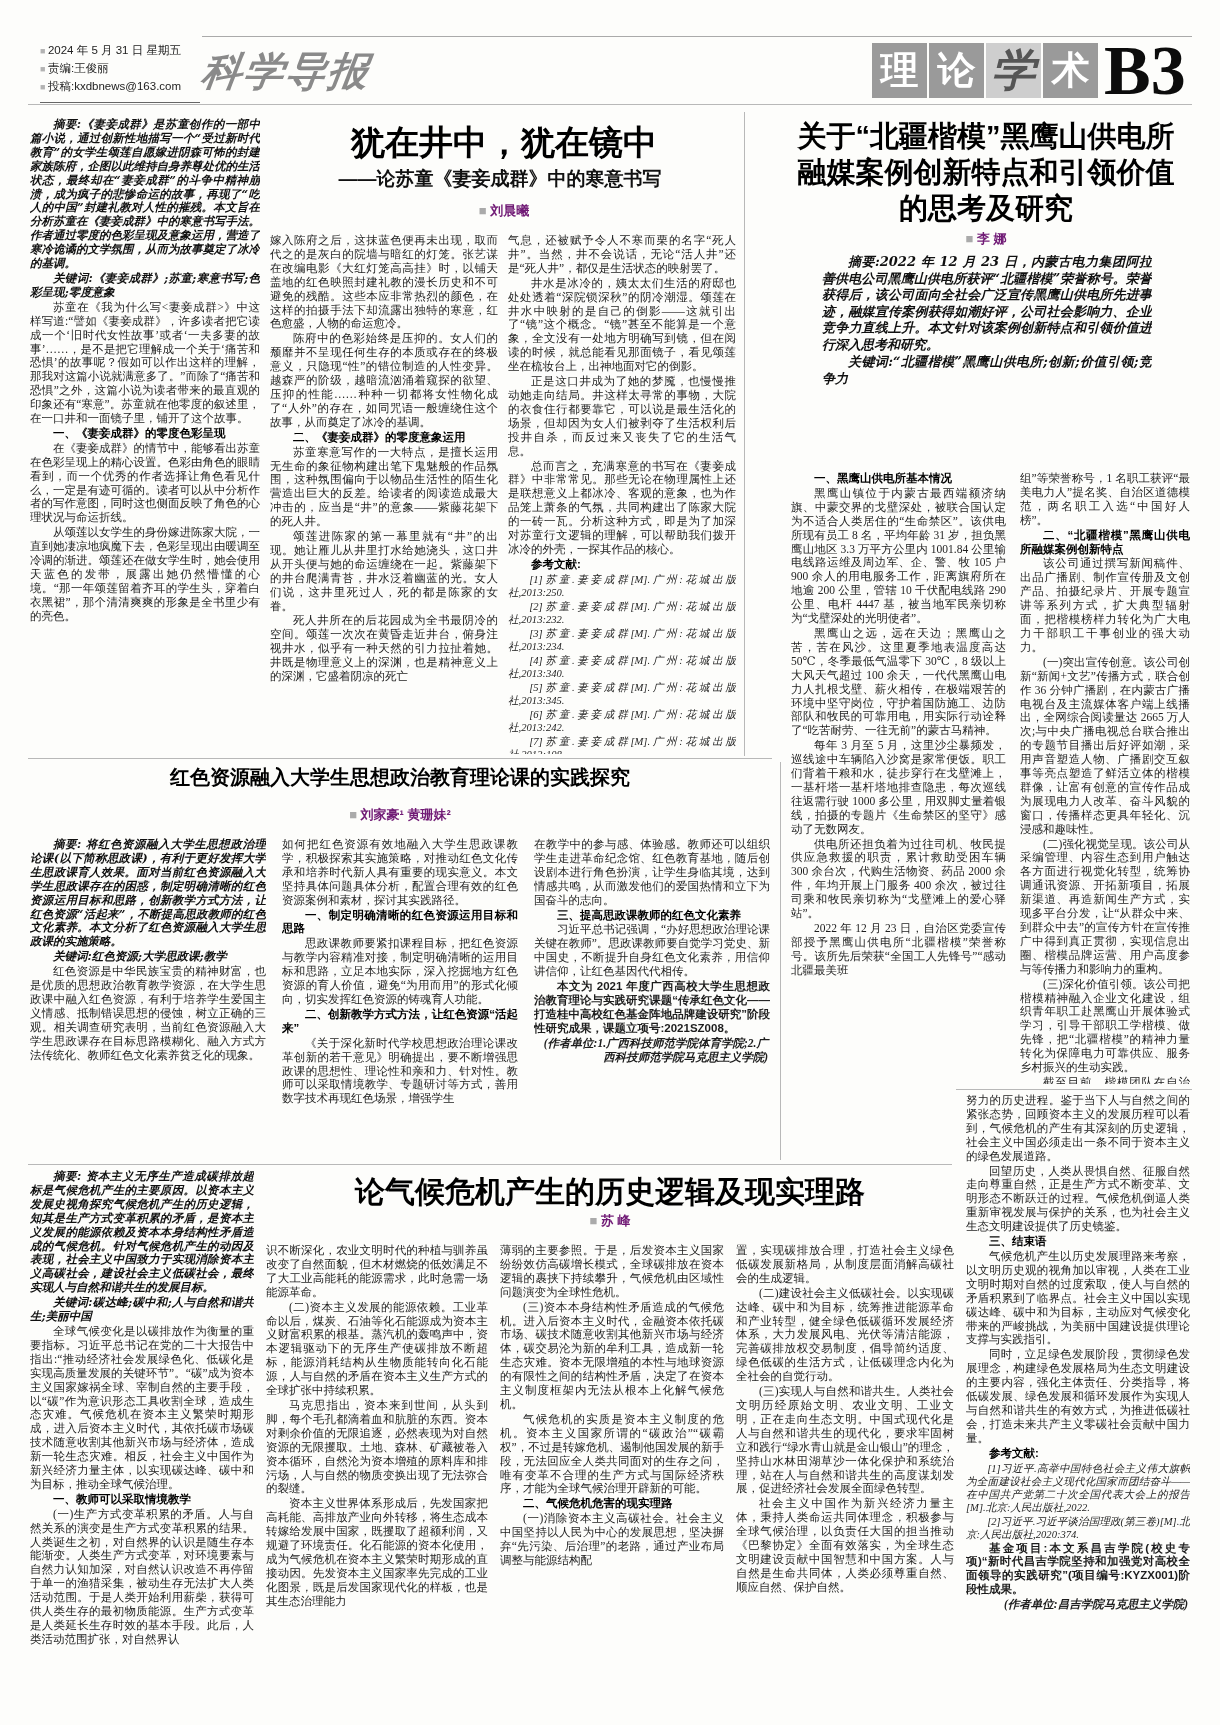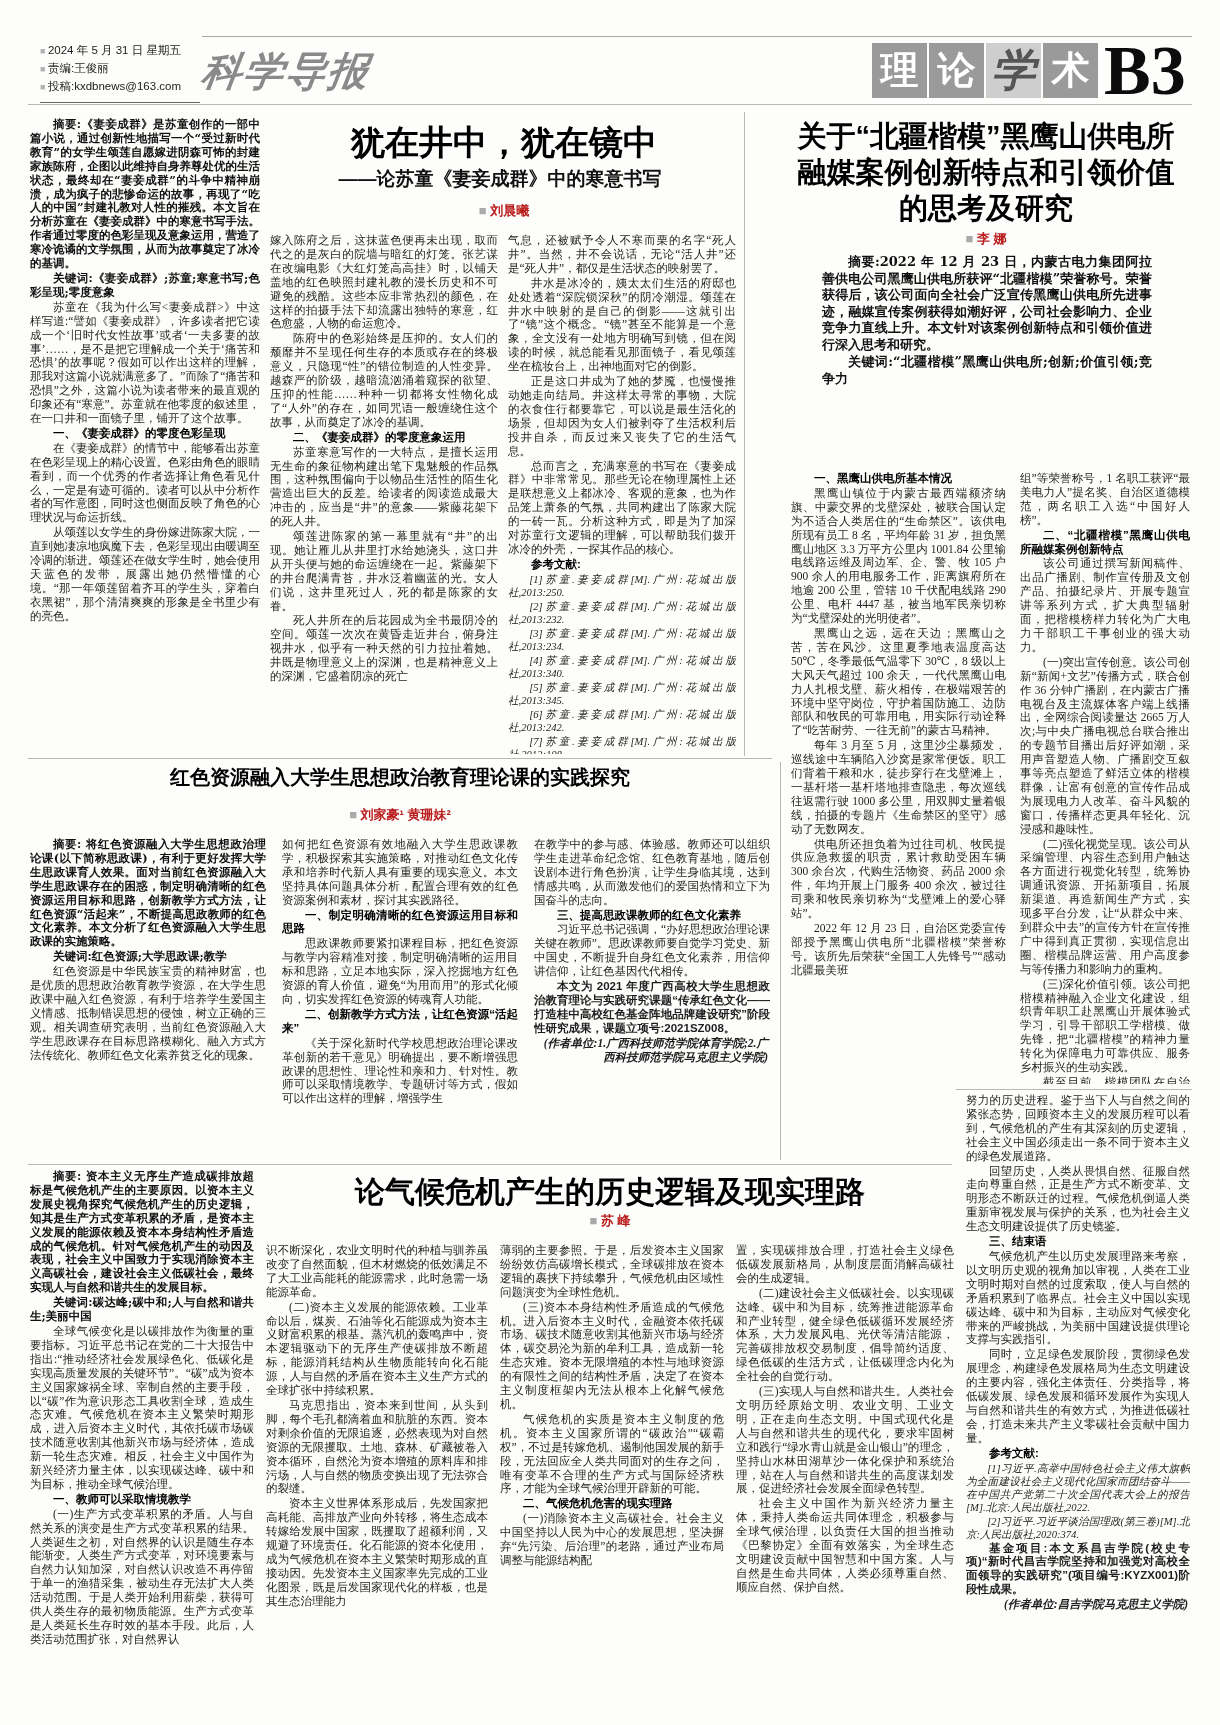--- a/index.html
+++ b/index.html
@@ -13,29 +13,29 @@
             font-style:italic;font-weight:bold;font-size:40px;letter-spacing:2px;color:#8a8a8a;transform:skewX(-8deg);}
   .topline{position:absolute;left:202px;top:36px;width:990px;height:1px;background:#aaa;}
   .secblocks{position:absolute;left:872px;top:40px;height:58px;display:flex;align-items:flex-end;}
   .secblock{width:55px;height:55px;margin-right:2px;display:flex;align-items:center;justify-content:center;
             font-family:"Liberation Sans",sans-serif;font-weight:bold;font-size:38px;color:#fff;background:#9a9a9a;}
   .secblock.light{background:#cecece;color:#555;font-family:"DejaVu Serif",serif;font-style:italic;font-size:44px;}
   .edition{font-family:"Liberation Serif",serif;font-weight:bold;font-size:70px;line-height:55px;color:#0c0c0c;margin-left:4px;}
   
   .atitle{position:absolute;text-align:center;font-family:"Liberation Sans","DejaVu Sans",sans-serif;font-weight:900;color:#000;}
   .asub{position:absolute;text-align:center;font-family:"Liberation Sans",sans-serif;font-weight:bold;color:#111;}
-  .byline{position:absolute;text-align:center;font-size:13px;font-weight:bold;font-family:"Liberation Sans",sans-serif;color:#b91c1c;}
+  .byline{position:absolute;text-align:center;font-size:13px;font-weight:bold;font-family:"Liberation Sans",sans-serif;color:#701a75;}
   .byline::before{content:"■ ";color:#aaa;}
   
   .col{position:absolute;overflow:hidden;text-align:justify;font-size:11.5px;line-height:13.9px;}
   .blk{margin:0 0 1px 0;}
   .blk.p{text-indent:2em;}
   .blk.c{text-indent:0;}
   .blk.h{font-weight:bold;font-family:"Liberation Sans",sans-serif;text-indent:2em;color:#000;}
-  .blk.abs,.blk.kw{font-family:"DejaVu Serif",serif;font-weight:bold;text-indent:2em;color:#101010;}
+  .blk.abs,.blk.kw{font-family:"DejaVu Serif",serif;font-style:italic;font-weight:bold;text-indent:2em;color:#101010;}
   .blk.ref{font-size:10.6px;line-height:13px;font-style:italic;text-indent:2em;}
   .blk.note{font-weight:bold;text-indent:2em;font-family:"Liberation Sans",sans-serif;}
   .blk.attr{text-align:right;font-style:italic;font-weight:bold;padding-right:2px;}
   .wideabs{position:absolute;overflow:hidden;text-align:justify;font-size:13px;line-height:16.5px;}
   .divider{position:absolute;background:#b8b8b8;}
 </style>
 </head>
 <body>
 
 <div class="page">
@@ -126,21 +126,21 @@
   <div class="col" style="left:30px;top:838px;width:236px;height:322px;">
       <div class="blk abs">摘要: 将红色资源融入大学生思想政治理论课(以下简称思政课)，有利于更好发挥大学生思政课育人效果。面对当前红色资源融入大学生思政课存在的困惑，制定明确清晰的红色资源运用目标和思路，创新教学方式方法，让红色资源“活起来”，不断提高思政教师的红色文化素养。本文分析了红色资源融入大学生思政课的实施策略。</div>
       <div class="blk kw">关键词:红色资源;大学思政课;教学</div>
       <div class="blk p">红色资源是中华民族宝贵的精神财富，也是优质的思想政治教育教学资源，在大学生思政课中融入红色资源，有利于培养学生爱国主义情感、抵制错误思想的侵蚀，树立正确的三观。相关调查研究表明，当前红色资源融入大学生思政课存在目标思路模糊化、融入方式方法传统化、教师红色文化素养贫乏化的现象。</div>
     </div>
   <div class="col" style="left:282px;top:838px;width:236px;height:322px;">
       <div class="blk c">如何把红色资源有效地融入大学生思政课教学，积极探索其实施策略，对推动红色文化传承和培养时代新人具有重要的现实意义。本文坚持具体问题具体分析，配置合理有效的红色资源案例和素材，探讨其实践路径。</div>
       <div class="blk h">一、制定明确清晰的红色资源运用目标和思路</div>
       <div class="blk p">思政课教师要紧扣课程目标，把红色资源与教学内容精准对接，制定明确清晰的运用目标和思路，立足本地实际，深入挖掘地方红色资源的育人价值，避免“为用而用”的形式化倾向，切实发挥红色资源的铸魂育人功能。</div>
       <div class="blk h">二、创新教学方式方法，让红色资源“活起来”</div>
-      <div class="blk p">《关于深化新时代学校思想政治理论课改革创新的若干意见》明确提出，要不断增强思政课的思想性、理论性和亲和力、针对性。教师可以采取情境教学、专题研讨等方式，假如可以作出这样的理解，增强学生</div>
+      <div class="blk p">《关于深化新时代学校思想政治理论课改革创新的若干意见》明确提出，要不断增强思政课的思想性、理论性和亲和力、针对性。教师可以采取情境教学、专题研讨等方式，善用数字技术再现红色场景，增强学生</div>
     </div>
   <div class="col" style="left:534px;top:838px;width:236px;height:322px;">
       <div class="blk c">在教学中的参与感、体验感。教师还可以组织学生走进革命纪念馆、红色教育基地，随后创设剧本进行角色扮演，让学生身临其境，达到情感共鸣，从而激发他们的爱国热情和立下为国奋斗的志向。</div>
       <div class="blk h">三、提高思政课教师的红色文化素养</div>
       <div class="blk p">习近平总书记强调，“办好思想政治理论课关键在教师”。思政课教师要自觉学习党史、新中国史，不断提升自身红色文化素养，用信仰讲信仰，让红色基因代代相传。</div>
       <div class="blk note">本文为 2021 年度广西高校大学生思想政治教育理论与实践研究课题“传承红色文化——打造桂中高校红色基金阵地品牌建设研究”阶段性研究成果，课题立项号:2021SZ008。</div>
       <div class="blk attr">(作者单位:1.广西科技师范学院体育学院;2.广西科技师范学院马克思主义学院)</div>
     </div>
   <div class="divider" style="left:28px;top:1164px;width:924px;height:1px;"></div>
 

